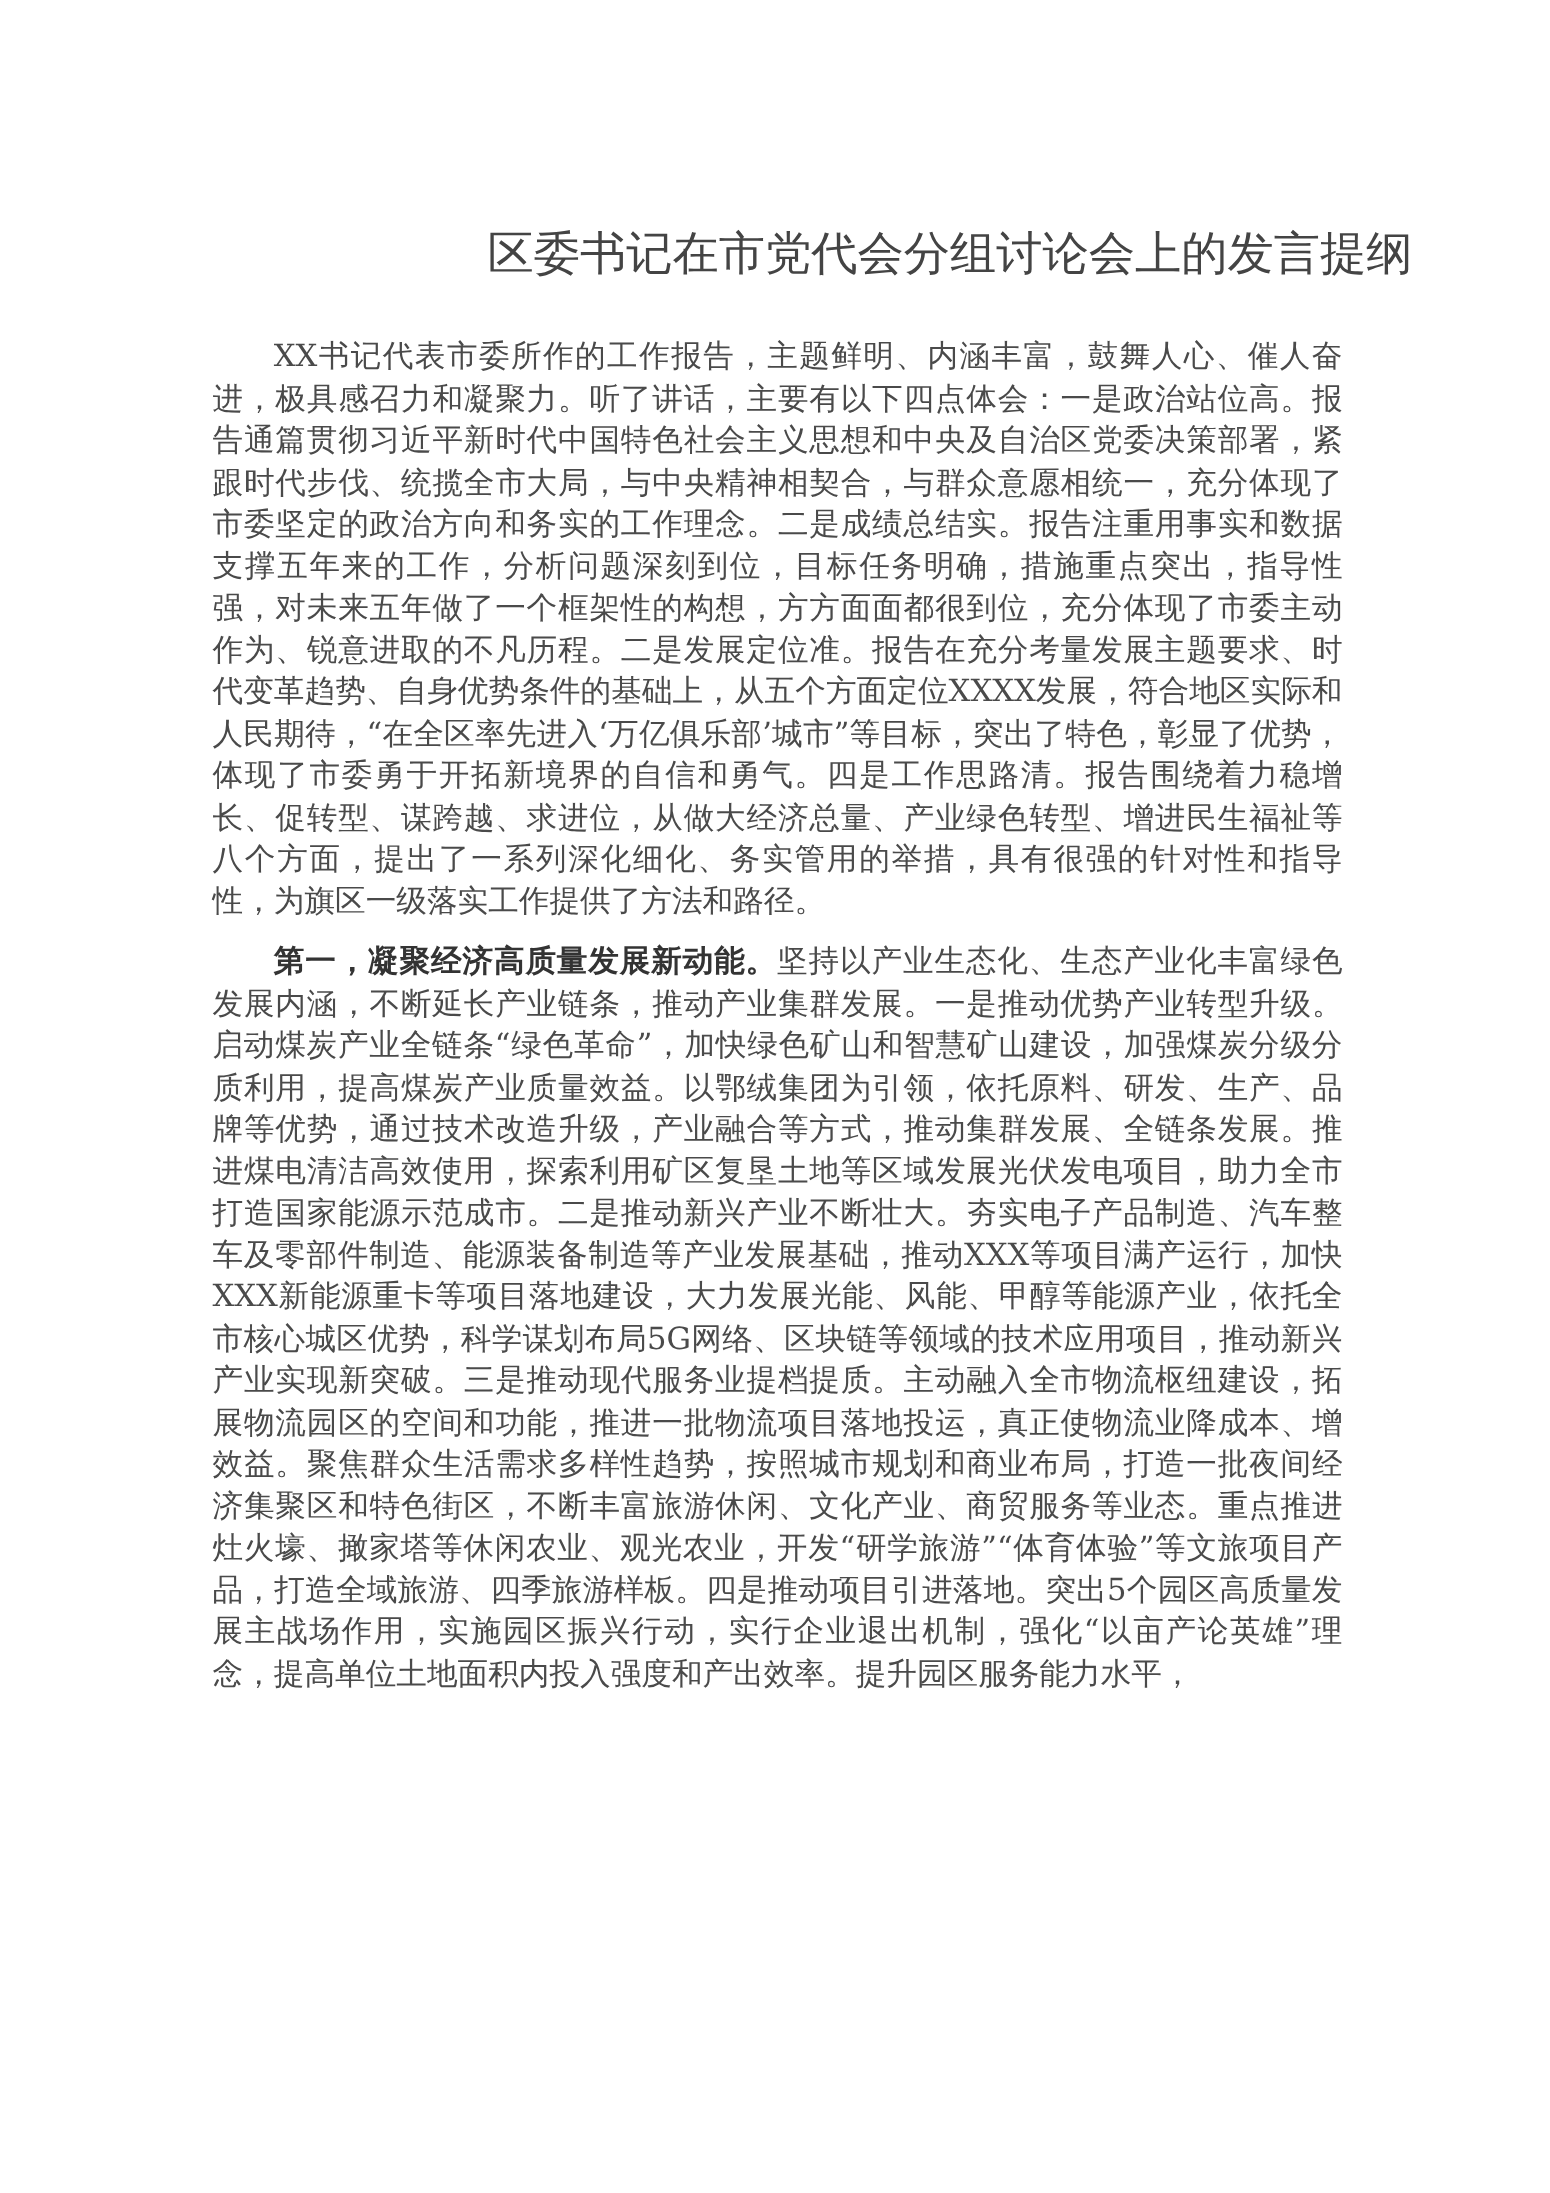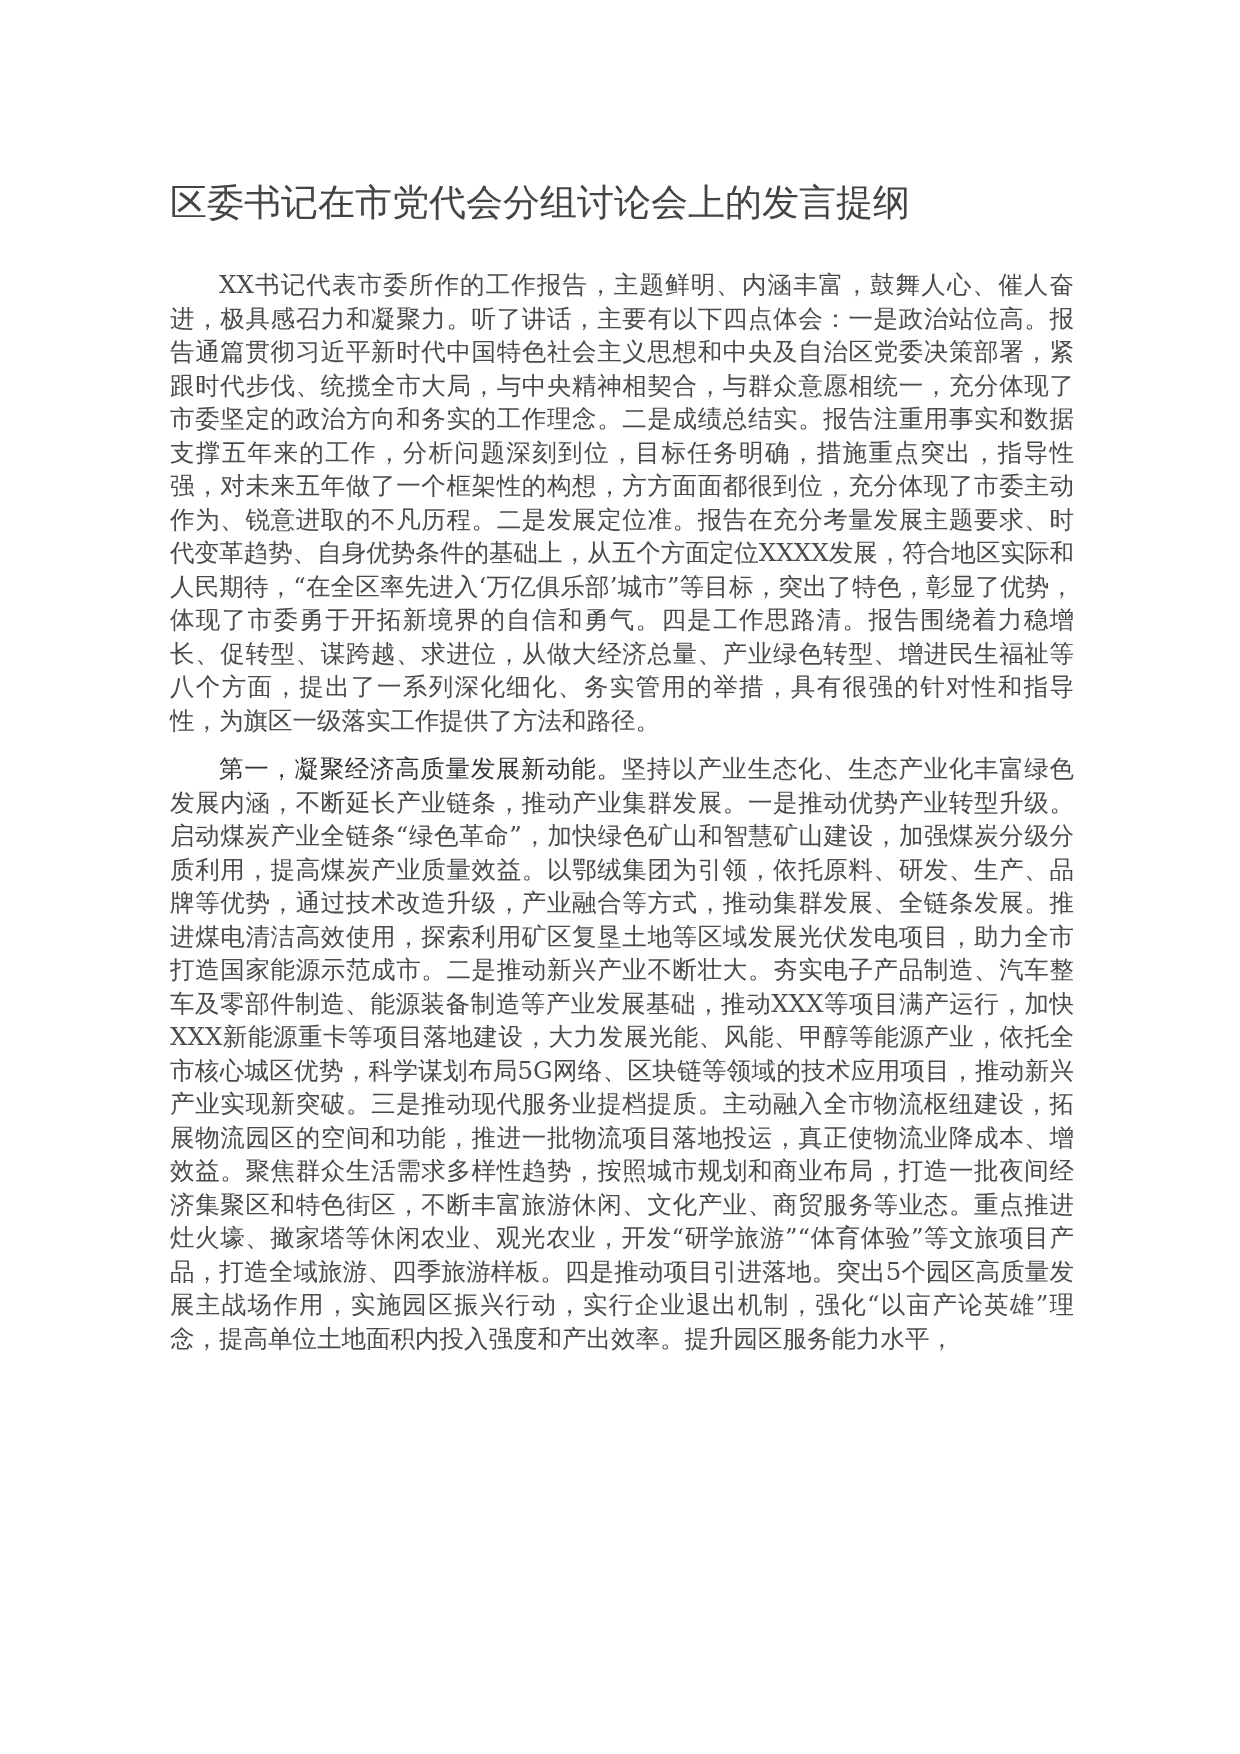--- a/index.html
+++ b/index.html
@@ -1,31 +1,31 @@
 <!DOCTYPE html>
 <html><head>
 <meta charset="utf-8">
 <style>
   html, body { margin: 0; padding: 0; background: #ffffff; }
   body { width: 1240px; height: 1754px; position: relative; overflow: hidden; }
   .page { position: absolute; left: 170px; top: 0; width: 920px; }
   .title {
     position: absolute; left: 0; top: 178px; width: 960px;
     font-family: "DejaVu Sans", "Liberation Sans", sans-serif;
-    font-size: 37px; color: #444444; letter-spacing: 0px; white-space: nowrap;
+    font-size: 37px; color: #444444; letter-spacing: 0px; white-space: nowrap; text-align: right;
   }
   .body {
     position: absolute; left: 0; top: 268px; width: 920px;
     font-family: "DejaVu Serif", "Liberation Serif", serif;
     font-size: 24.5px; line-height: 33.5px; color: #4a4a4a;
     text-align: justify;
   }
   .body p { margin: 0 16px 15px 0; text-indent: 2em; }
   .body p.sec { margin-top: 15px; }
-  .lead { font-family: "DejaVu Sans", "Liberation Sans", sans-serif; font-weight: normal; color: #333333; }
+  .lead { font-family: "DejaVu Sans", "Liberation Sans", sans-serif; font-weight: bold; color: #333333; }
 </style>
 </head>
 <body>
 
 <div class="page">
   <div class="title">区委书记在市党代会分组讨论会上的发言提纲</div>
   <div class="body">
     <p><span>XX书记代表市委所作的工作报告，主题鲜明、内涵丰富，鼓舞人心、催人奋进，极具感召力和凝聚力。听了讲话，主要有以下四点体会：一是政治站位高。报告通篇贯彻习近平新时代中国特色社会主义思想和中央及自治区党委决策部署，紧跟时代步伐、统揽全市大局，与中央精神相契合，与群众意愿相统一，充分体现了市委坚定的政治方向和务实的工作理念。二是成绩总结实。报告注重用事实和数据支撑五年来的工作，分析问题深刻到位，目标任务明确，措施重点突出，指导性强，对未来五年做了一个框架性的构想，方方面面都很到位，充分体现了市委主动作为、锐意进取的不凡历程。二是发展定位准。报告在充分考量发展主题要求、时代变革趋势、自身优势条件的基础上，从五个方面定位XXXX发展，符合地区实际和人民期待，“在全区率先进入‘万亿俱乐部’城市”等目标，突出了特色，彰显了优势，体现了市委勇于开拓新境界的自信和勇气。四是工作思路清。报告围绕着力稳增长、促转型、谋跨越、求进位，从做大经济总量、产业绿色转型、增进民生福祉等八个方面，提出了一系列深化细化、务实管用的举措，具有很强的针对性和指导性，为旗区一级落实工作提供了方法和路径。</span></p>
     <p class="sec"><span class="lead">第一，凝聚经济高质量发展新动能。</span><span>坚持以产业生态化、生态产业化丰富绿色发展内涵，不断延长产业链条，推动产业集群发展。一是推动优势产业转型升级。启动煤炭产业全链条“绿色革命”，加快绿色矿山和智慧矿山建设，加强煤炭分级分质利用，提高煤炭产业质量效益。以鄂绒集团为引领，依托原料、研发、生产、品牌等优势，通过技术改造升级，产业融合等方式，推动集群发展、全链条发展。推进煤电清洁高效使用，探索利用矿区复垦土地等区域发展光伏发电项目，助力全市打造国家能源示范成市。二是推动新兴产业不断壮大。夯实电子产品制造、汽车整车及零部件制造、能源装备制造等产业发展基础，推动XXX等项目满产运行，加快XXX新能源重卡等项目落地建设，大力发展光能、风能、甲醇等能源产业，依托全市核心城区优势，科学谋划布局5G网络、区块链等领域的技术应用项目，推动新兴产业实现新突破。三是推动现代服务业提档提质。主动融入全市物流枢纽建设，拓展物流园区的空间和功能，推进一批物流项目落地投运，真正使物流业降成本、增效益。聚焦群众生活需求多样性趋势，按照城市规划和商业布局，打造一批夜间经济集聚区和特色街区，不断丰富旅游休闲、文化产业、商贸服务等业态。重点推进灶火壕、撖家塔等休闲农业、观光农业，开发“研学旅游”“体育体验”等文旅项目产品，打造全域旅游、四季旅游样板。四是推动项目引进落地。突出5个园区高质量发展主战场作用，实施园区振兴行动，实行企业退出机制，强化“以亩产论英雄”理念，提高单位土地面积内投入强度和产出效率。提升园区服务能力水平，</span></p>
   </div>

